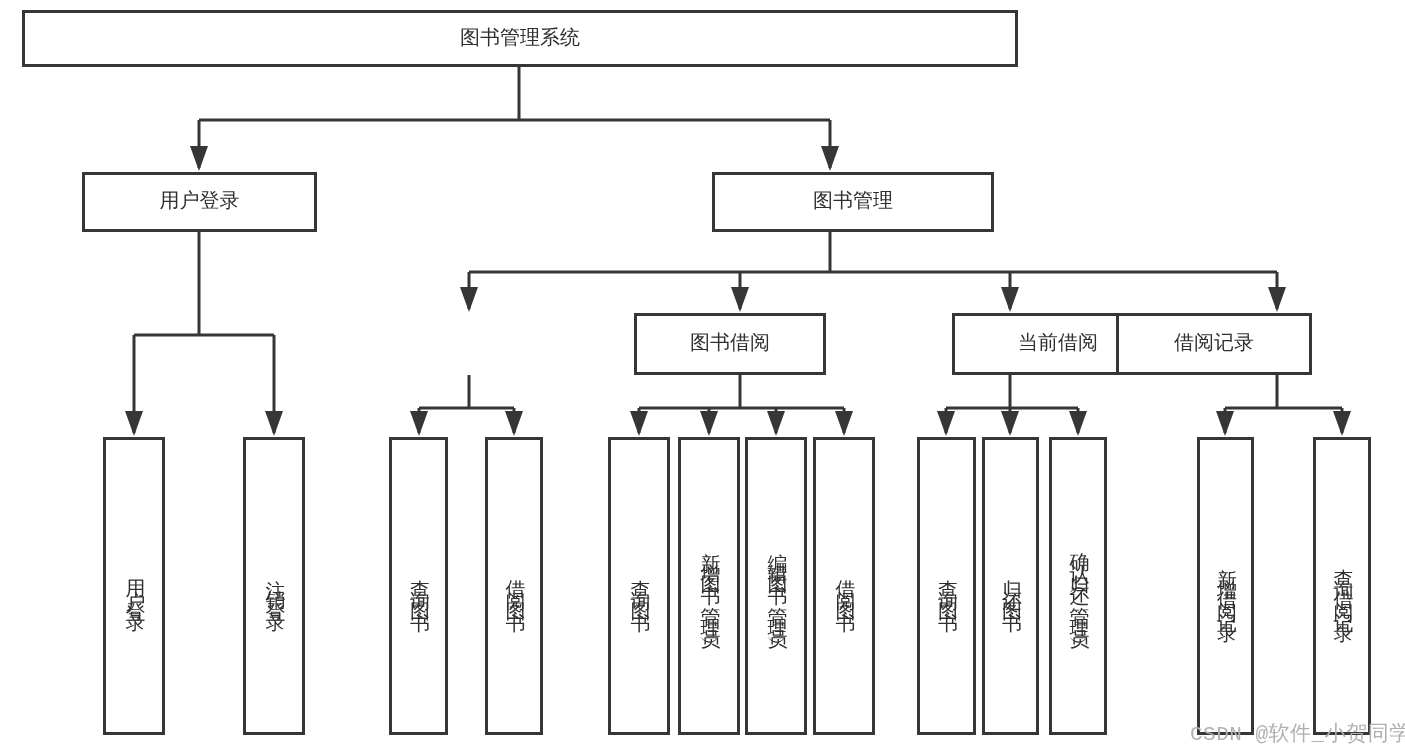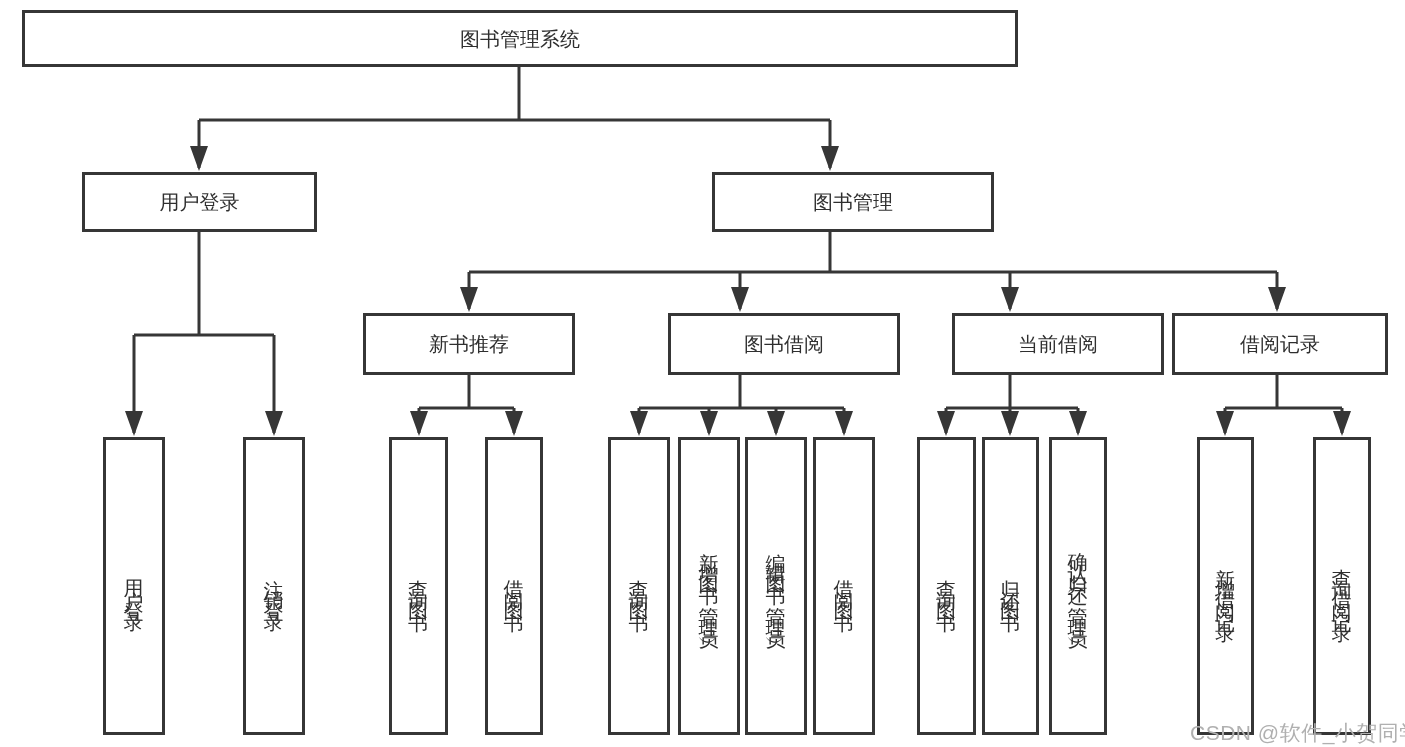--- a/index.html
+++ b/index.html
@@ -2,21 +2,21 @@
 <html><head>
 <meta charset="utf-8">
 <style>
   html, body { margin: 0; padding: 0; background: #ffffff; }
   #stage {
     position: relative;
     width: 1405px;
     height: 747px;
     background: #ffffff;
     overflow: hidden;
-    font-family: Liberation Sans, sans-serif;
+    font-family: Liberation Mono, monospace;
   }
   #connectors {
     position: absolute;
     left: 0; top: 0;
     width: 1405px; height: 747px;
     pointer-events: none;
   }
   .node {
     position: absolute;
     box-sizing: border-box;
@@ -68,24 +68,23 @@
              M630,411h18l-9,25z M700,411h18l-9,25z M767,411h18l-9,25z M835,411h18l-9,25z
              M937,411h18l-9,25z M1001,411h18l-9,25z M1069,411h18l-9,25z
              M1216,411h18l-9,25z M1333,411h18l-9,25z"></path>
   </svg>
 
   <div class="node" style="left:22px;top:10px;width:996px;height:57px">图书管理系统</div>
 
   <div class="node" style="left:82px;top:172px;width:235px;height:60px">用户登录</div>
   <div class="node" style="left:712px;top:172px;width:282px;height:60px">图书管理</div>
 
-  <div class="node" style="left:363px;top:313px;width:212px;height:62px">新书推荐</div>
-  <div class="node" style="left:668px;top:313px;width:232px;height:62px">图书借阅</div>
+  <div class="node" style="left:634px;top:313px;width:192px;height:62px">图书借阅</div>
   <div class="node" style="left:952px;top:313px;width:212px;height:62px">当前借阅</div>
-  <div class="node" style="left:1172px;top:313px;width:216px;height:62px">借阅记录</div>
+  <div class="node" style="left:1116px;top:313px;width:196px;height:62px">借阅记录</div>
 
   <div class="node v" style="left:103px;top:437px;width:62px;height:298px">用户登录</div>
   <div class="node v" style="left:243px;top:437px;width:62px;height:298px">注销登录</div>
 
   <div class="node v" style="left:389px;top:437px;width:59px;height:298px">查询图书</div>
   <div class="node v" style="left:485px;top:437px;width:58px;height:298px">借阅图书</div>
 
   <div class="node v" style="left:608px;top:437px;width:62px;height:298px">查询图书</div>
   <div class="node v" style="left:678px;top:437px;width:62px;height:298px">新增图书（管理员）</div>
   <div class="node v" style="left:745px;top:437px;width:62px;height:298px">编辑图书（管理员）</div>

